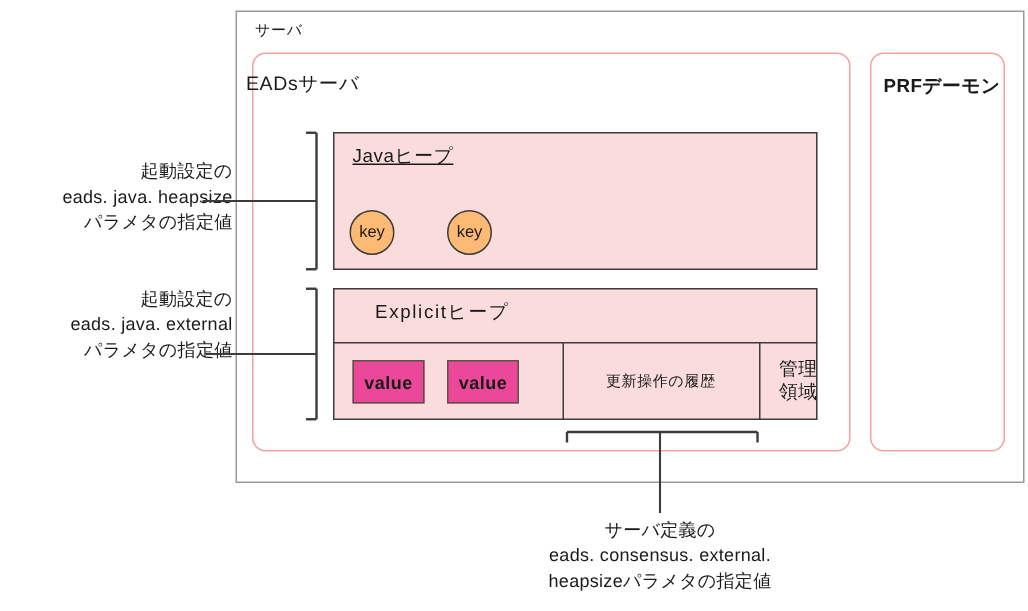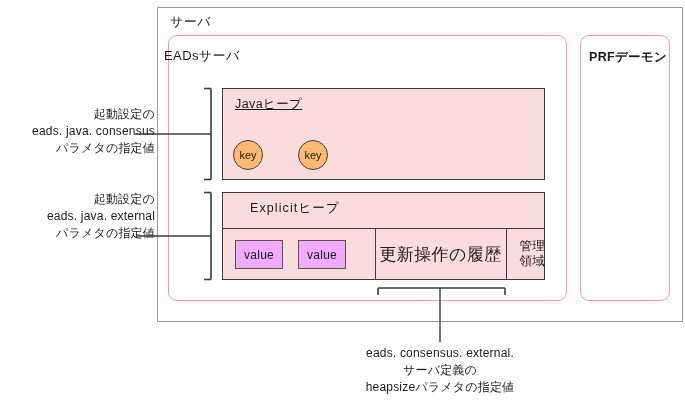--- a/index.html
+++ b/index.html
@@ -27,21 +27,21 @@
     position: absolute;
     left: 157px; top: 7px;
     width: 526px; height: 315px;
     border: 1px solid #9a9a9a;
     background: #ffffff;
     box-sizing: border-box;
   }
   #server-box-label {
     position: absolute;
     left: 170px; top: 13px;
-    font-size: 13px;
+    font-size: 10px;
     letter-spacing: 0.5px;
     white-space: nowrap;
   }
 
   
   #eads-box {
     position: absolute;
     left: 168px; top: 35px;
     width: 399px; height: 266px;
     border: 1.5px solid #f4a0a0;
@@ -145,39 +145,40 @@
     position: absolute;
     left: 506px; top: 228px;
     width: 0; height: 52px;
     border-left: 1.5px solid #3c3c3c;
   }
   .value-box {
     position: absolute;
     top: 240px;
     width: 48px; height: 29px;
     border: 1.5px solid #5a5148;
-    background: #f0abfc;
+    background: #ec4899;
     box-sizing: border-box;
     display: flex;
     align-items: center;
     justify-content: center;
     font-size: 12px;
     letter-spacing: 0.3px;
+    font-weight: bold;
   }
   #value-box-1 { left: 235px; }
   #value-box-2 { left: 298px; }
 
   #history-cell-label {
     position: absolute;
     left: 375px; top: 228px;
     width: 131px; height: 52px;
     display: flex;
     align-items: center;
     justify-content: center;
-    font-size: 17px;
+    font-size: 10px;
     letter-spacing: 0.4px;
   }
   #management-cell-label {
     position: absolute;
     left: 507px; top: 228px;
     width: 38px; height: 52px;
     display: flex;
     flex-direction: column;
     align-items: flex-end;
     justify-content: center;
@@ -248,33 +249,33 @@
 
   <div id="history-cell-label">更新操作の履歴</div>
 
   <div id="management-cell-label">
     <span>管理</span>
     <span>領域</span>
   </div>
 
   <div class="callout-label" id="callout-java-heap">
     <div>起動設定の</div>
-    <div>eads. java. consensus</div>
+    <div>eads. java. heapsize</div>
     <div>パラメタの指定値</div>
   </div>
 
   <div class="callout-label" id="callout-explicit-heap">
     <div>起動設定の</div>
     <div>eads. java. external</div>
     <div>パラメタの指定値</div>
   </div>
 
   <div id="caption-consensus">
+    <div>サーバ定義の</div>
     <div>eads. consensus. external.</div>
-    <div>サーバ定義の</div>
     <div>heapsizeパラメタの指定値</div>
   </div>
 
   <svg id="connectors" viewBox="0 0 685 407" width="685" height="407">
 
     <g stroke="#3c3c3c" stroke-width="1.6" fill="none">
       <path d="M 211 88.5 L 204 88.5"></path>
       <path d="M 211 88.5 L 211 179.5"></path>
       <path d="M 211 179.5 L 204 179.5"></path>
     </g>

